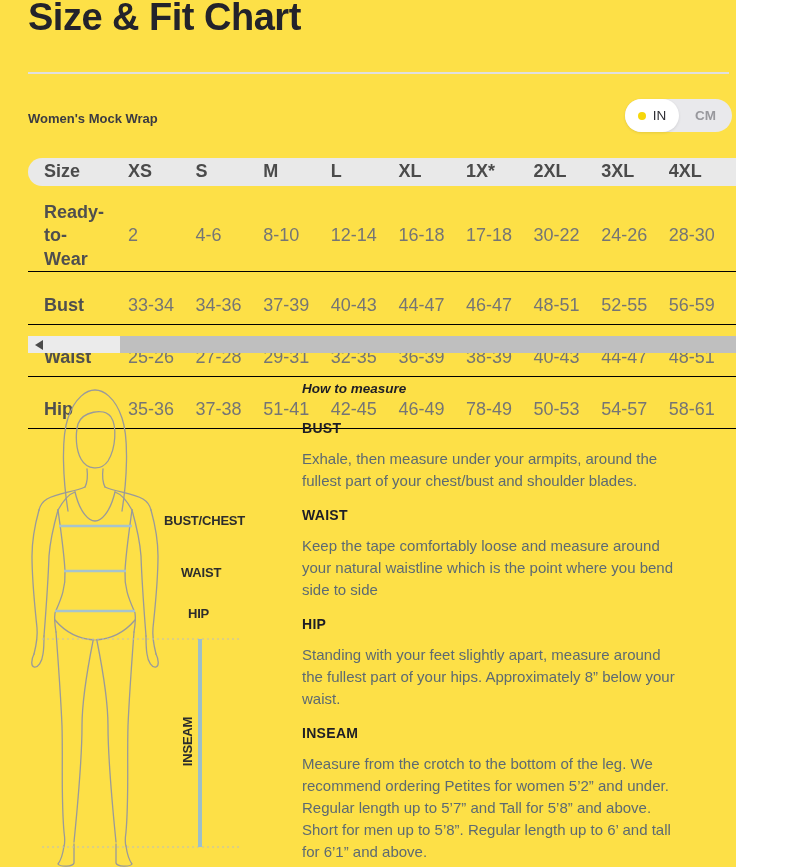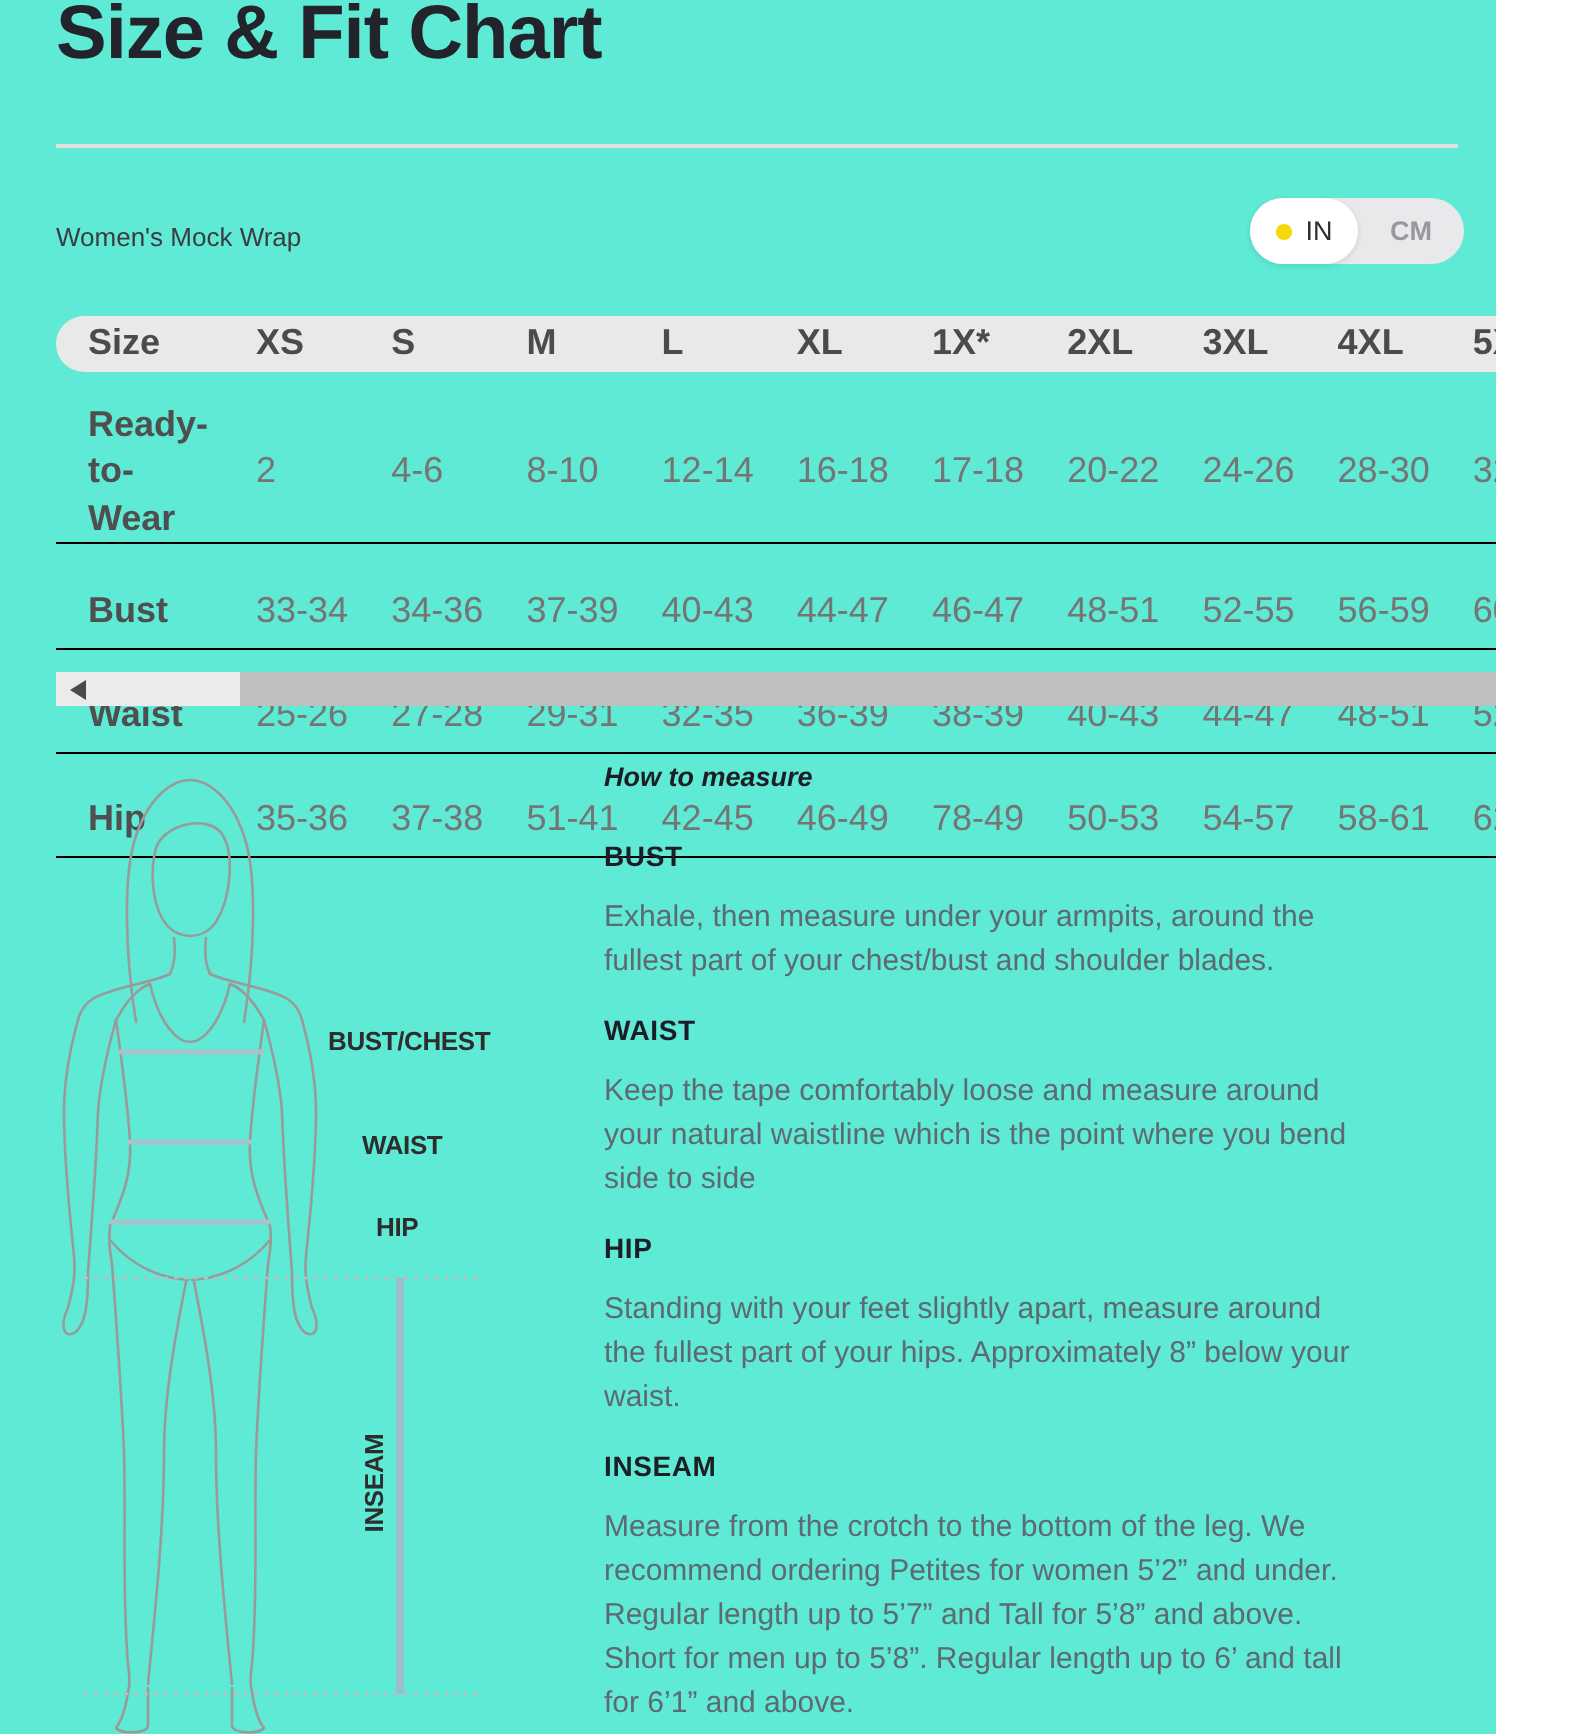--- a/index.html
+++ b/index.html
@@ -1,23 +1,23 @@
 <!DOCTYPE html>
 <html><head>
 <meta charset="utf-8">
 <style>
   html,body{margin:0;padding:0;background:#fff;}
   body{font-family:"Liberation Sans",sans-serif;}
-  .page{position:relative;width:736px;height:867px;background:#5eead4;overflow:hidden;padding-left:12px;}
+  .page{position:relative;width:736px;height:867px;background:#fde047;overflow:hidden;}
 
   .title{position:absolute;left:28px;top:-4px;font-size:38px;font-weight:800;color:#23232b;letter-spacing:-.5px;}
   .divider{position:absolute;left:28px;top:72px;width:701px;height:2px;background:#e0e0e0;}
   .right-line{position:absolute;left:793px;top:58px;width:2px;height:809px;background:#dcdcdc;}
 
-  .product-label{position:absolute;left:28px;top:111px;font-size:13px;font-weight:400;color:#3b3b42;}
+  .product-label{position:absolute;left:28px;top:111px;font-size:13px;font-weight:700;color:#3b3b42;}
 
   
   .toggle{position:absolute;left:625px;top:99px;width:107px;height:33px;background:#e9e9ec;border-radius:17px;display:flex;align-items:center;cursor:pointer;}
   .toggle .opt{flex:0 0 50%;height:100%;display:flex;align-items:center;justify-content:center;font-size:13.5px;}
   .toggle .opt.active{background:#ffffff;border-radius:17px;box-shadow:0 1px 3px rgba(0,0,0,.10);font-weight:400;color:#2e2e34;flex:0 0 54px;}
   .toggle .opt.inactive{color:#98989d;font-weight:600;flex:1;}
   .dot{width:8px;height:8px;border-radius:50%;background:#f6d70a;margin-right:7px;}
 
   
   .size-table{position:absolute;left:28px;top:158px;width:762px;}
@@ -89,21 +89,21 @@
         <div class="cell">5XL</div>
       </div>
       <div class="tr body-row row-h38">
         <div class="cell first">Ready-to-Wear</div>
         <div class="cell">2</div>
         <div class="cell">4-6</div>
         <div class="cell">8-10</div>
         <div class="cell">12-14</div>
         <div class="cell">16-18</div>
         <div class="cell">17-18</div>
-        <div class="cell">20-22</div>
+        <div class="cell">30-22</div>
         <div class="cell">24-26</div>
         <div class="cell">28-30</div>
         <div class="cell">32-34</div>
       </div>
       <div class="tr body-row row-h37">
         <div class="cell first">Bust</div>
         <div class="cell">33-34</div>
         <div class="cell">34-36</div>
         <div class="cell">37-39</div>
         <div class="cell">40-43</div>

